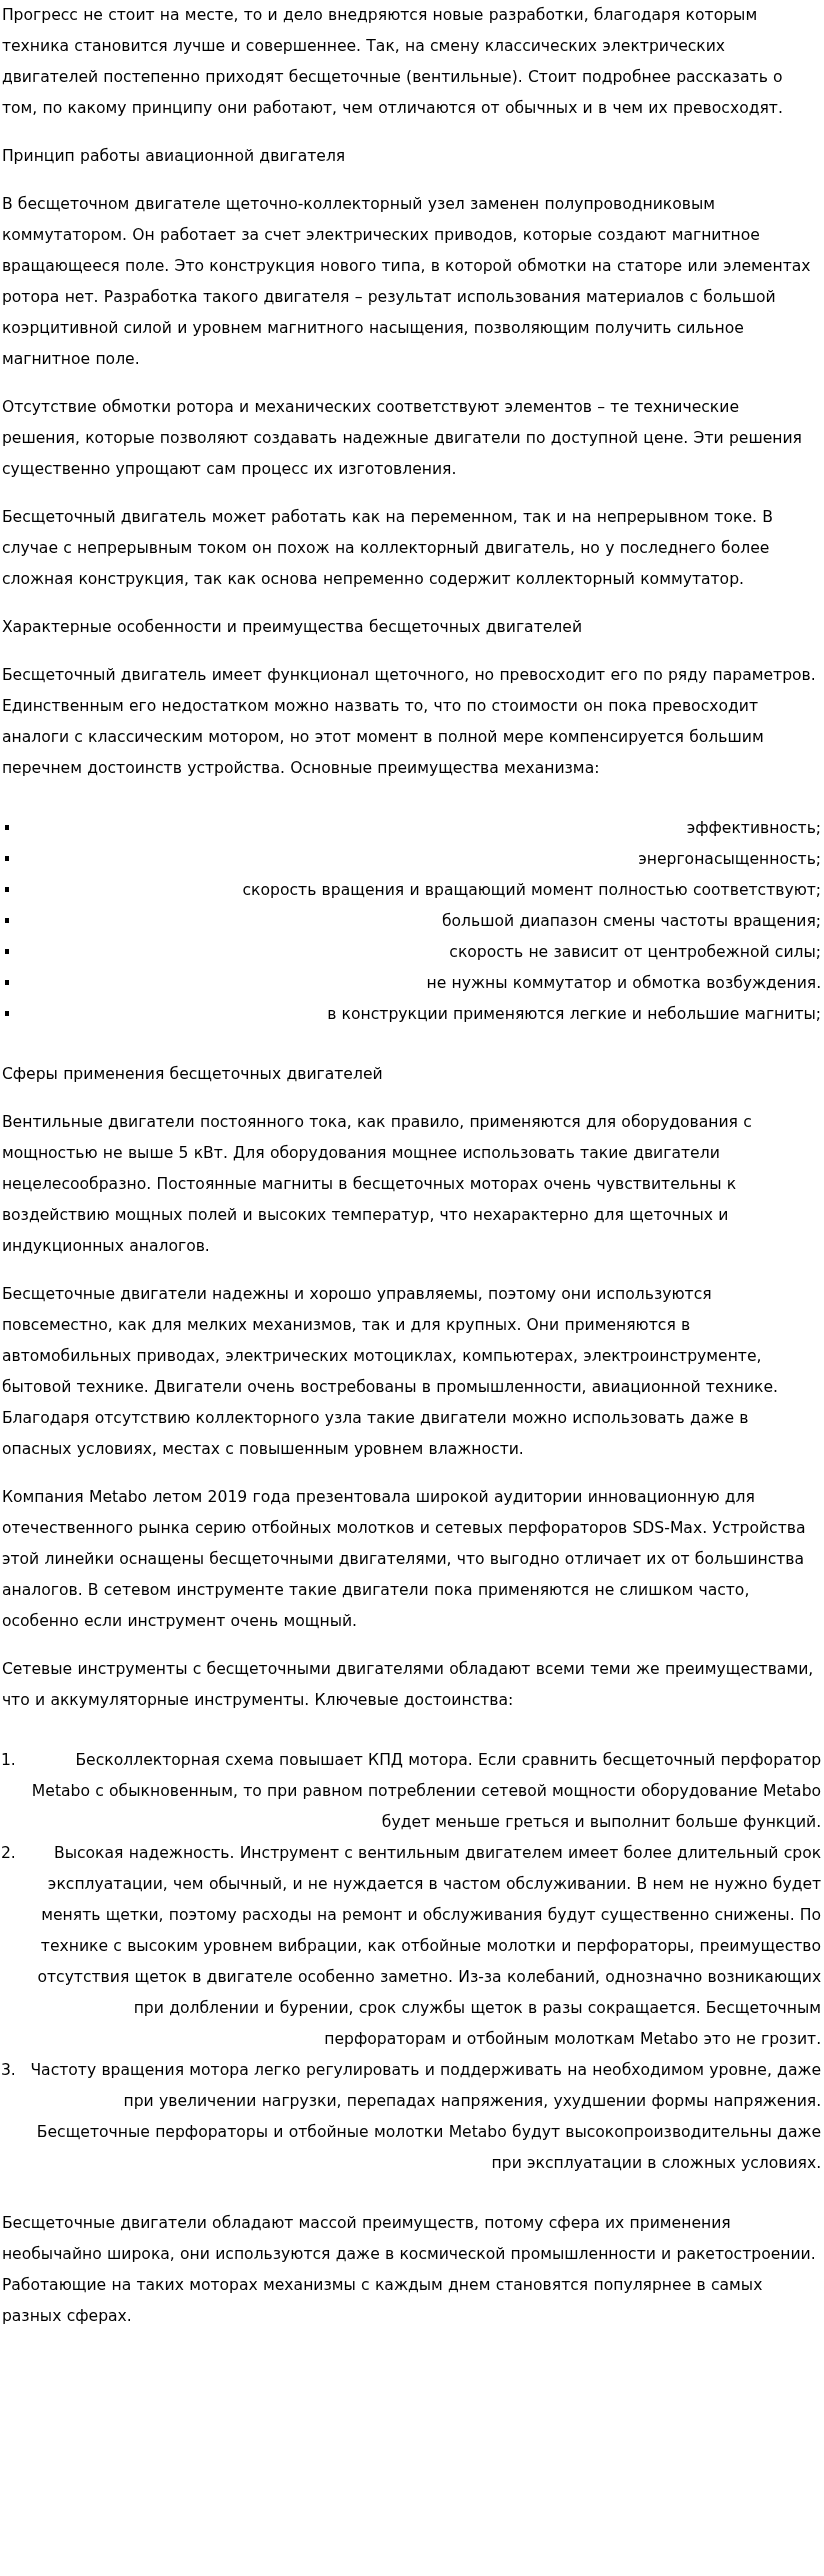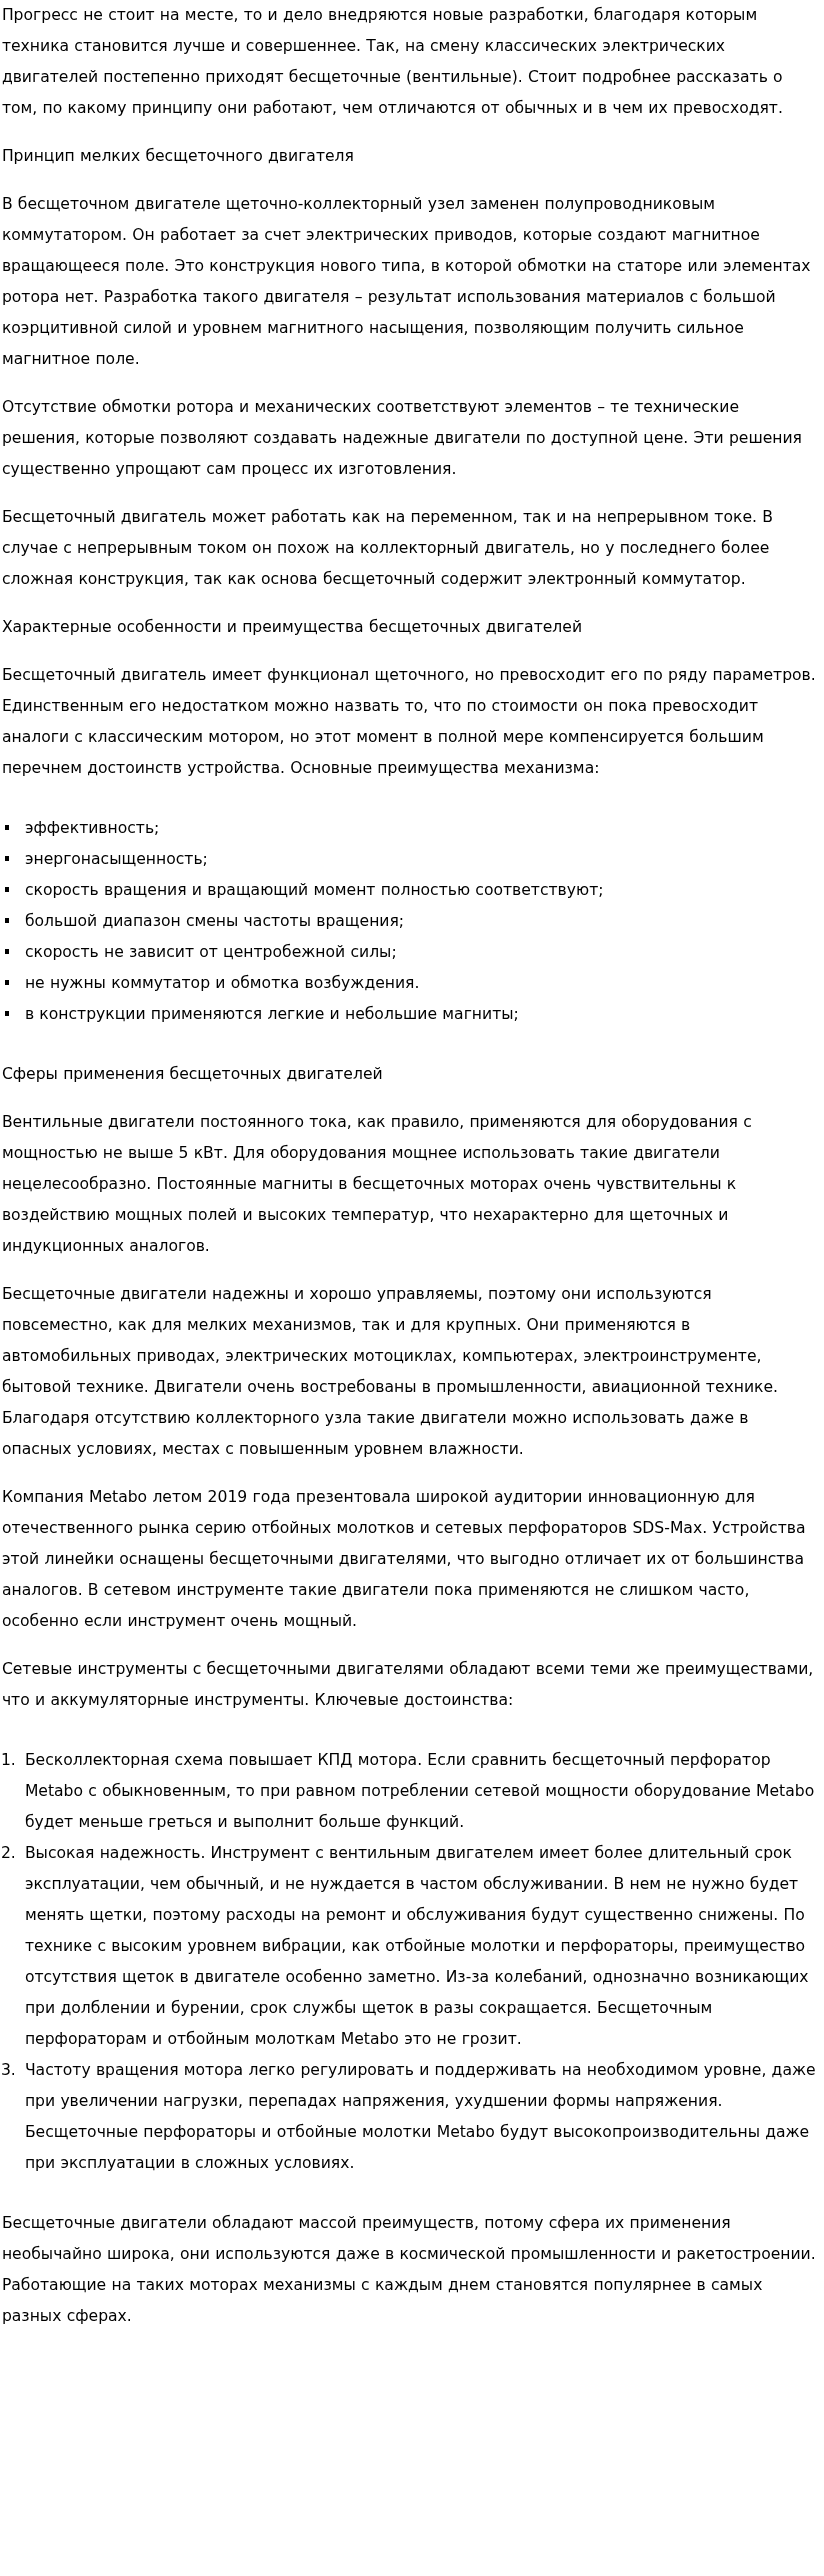--- a/index.html
+++ b/index.html
@@ -22,20 +22,21 @@
     margin: 0 0 17px 0;
   }
   .doc p.heading {
     margin: 0 0 17px 0;
     font-weight: normal; 
   }
   ul.bullet-list, ol.numbered-list {
     margin: 29px 0 29px 0;
     padding: 0 0 0 23px;
     list-style: none;
+    text-align: right;
   }
   ul.bullet-list li {
     position: relative;
   }
   ul.bullet-list li::before {
     content: "";
     position: absolute;
     left: -20px;
     top: 12.3px;
     width: 4.5px;
@@ -54,24 +55,24 @@
     position: absolute;
     left: -24px;
     top: 0;
   }
 </style>
 </head>
 <body>
 
 <div class="doc" id="article">
     <p class="paragraph">Прогресс не стоит на месте, то и дело внедряются новые разработки, благодаря которым техника становится лучше и совершеннее. Так, на смену классических электрических двигателей постепенно приходят бесщеточные (вентильные). Стоит подробнее рассказать о том, по какому принципу они работают, чем отличаются от обычных и в чем их превосходят.</p>
-    <p class="heading">Принцип мелких бесщеточного двигателя</p>
+    <p class="heading">Принцип работы авиационной двигателя</p>
     <p class="paragraph">В бесщеточном двигателе щеточно-коллекторный узел заменен полупроводниковым коммутатором. Он работает за счет электрических приводов, которые создают магнитное вращающееся поле. Это конструкция нового типа, в которой обмотки на статоре или элементах ротора нет. Разработка такого двигателя – результат использования материалов с большой коэрцитивной силой и уровнем магнитного насыщения, позволяющим получить сильное магнитное поле.</p>
     <p class="paragraph">Отсутствие обмотки ротора и механических соответствуют элементов – те технические решения, которые позволяют создавать надежные двигатели по доступной цене. Эти решения существенно упрощают сам процесс их изготовления.</p>
-    <p class="paragraph">Бесщеточный двигатель может работать как на переменном, так и на непрерывном токе. В случае с непрерывным током он похож на коллекторный двигатель, но у последнего более сложная конструкция, так как основа бесщеточный содержит электронный коммутатор.</p>
+    <p class="paragraph">Бесщеточный двигатель может работать как на переменном, так и на непрерывном токе. В случае с непрерывным током он похож на коллекторный двигатель, но у последнего более сложная конструкция, так как основа непременно содержит коллекторный коммутатор.</p>
     <p class="heading">Характерные особенности и преимущества бесщеточных двигателей</p>
     <p class="paragraph">Бесщеточный двигатель имеет функционал щеточного, но превосходит его по ряду параметров. Единственным его недостатком можно назвать то, что по стоимости он пока превосходит аналоги с классическим мотором, но этот момент в полной мере компенсируется большим перечнем достоинств устройства. Основные преимущества механизма:</p>
     <ul class="bullet-list">
       <li>эффективность;</li>
       <li>энергонасыщенность;</li>
       <li>скорость вращения и вращающий момент полностью соответствуют;</li>
       <li>большой диапазон смены частоты вращения;</li>
       <li>скорость не зависит от центробежной силы;</li>
       <li>не нужны коммутатор и обмотка возбуждения.</li>
       <li>в конструкции применяются легкие и небольшие магниты;</li>

